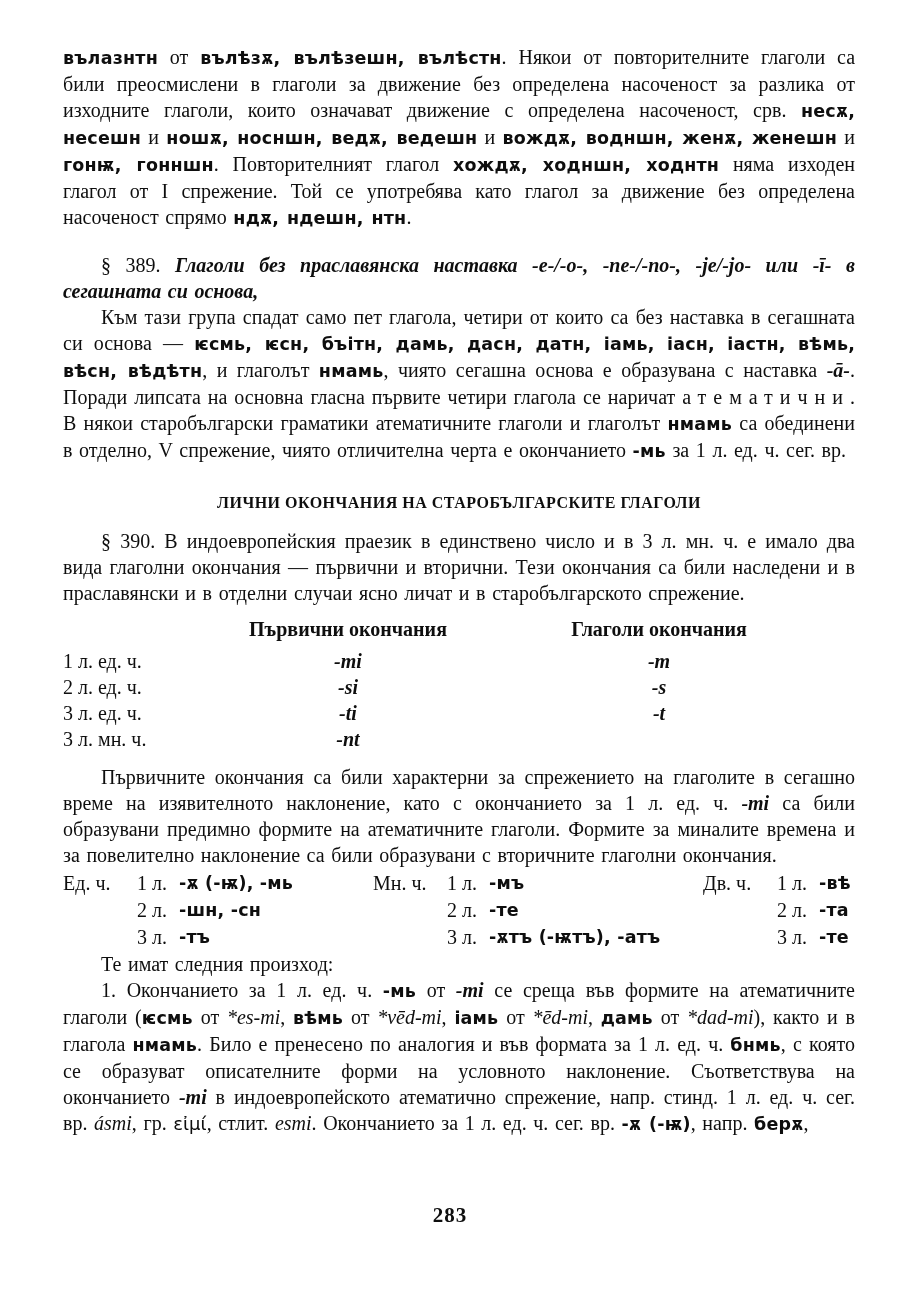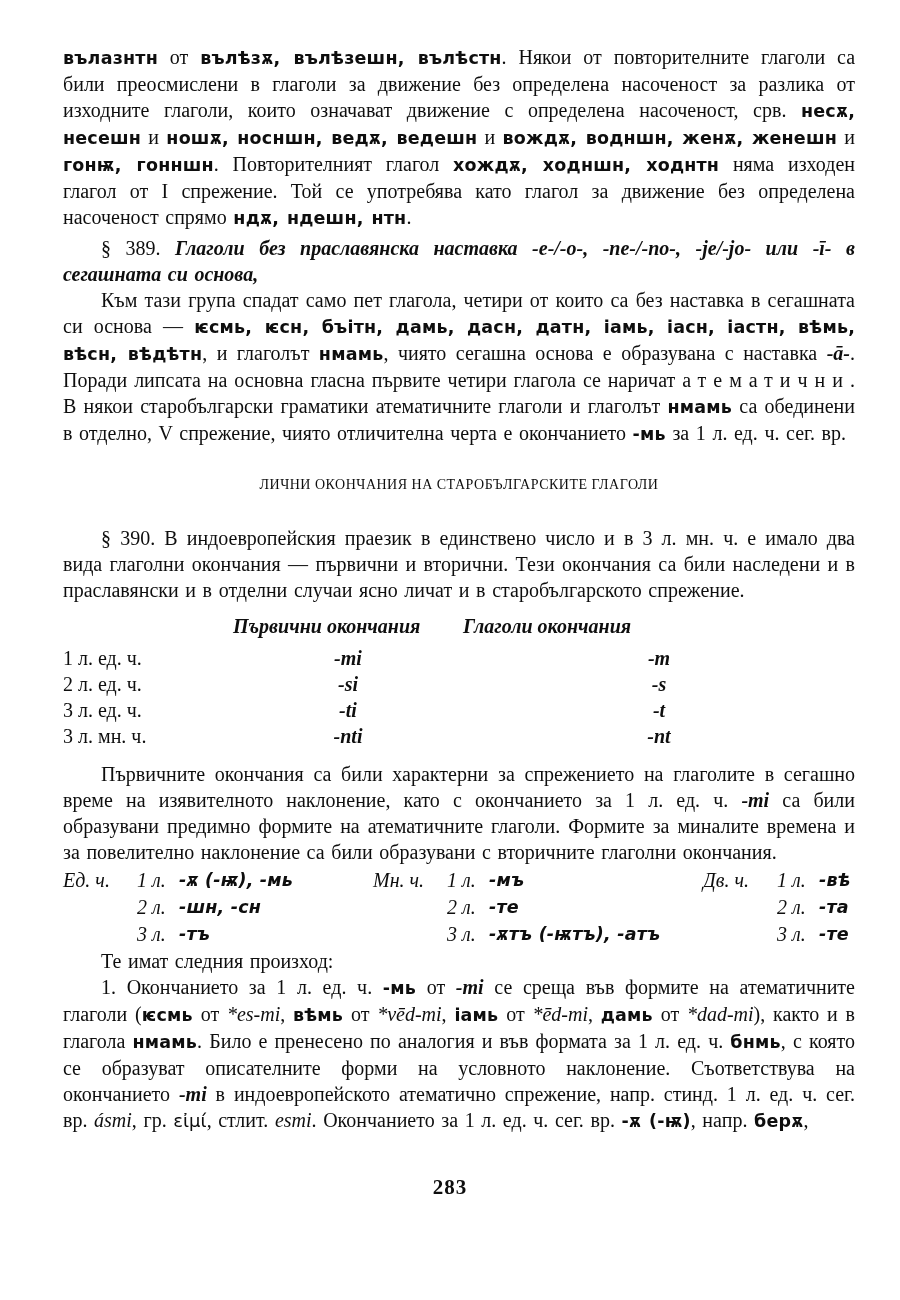--- a/index.html
+++ b/index.html
@@ -7,46 +7,46 @@
     width:900px;height:1300px;overflow:hidden;position:relative;
     background:#ffffff;color:#0e0e0e;
     font-family:"Liberation Serif", serif;
   }
   .page{position:absolute;top:0;left:0;right:0;bottom:0;padding:44px 45px 10px 63px;}
   .para{
     margin:0;font-size:20px;line-height:26px;text-align:justify;
     word-spacing:1.6px;
   }
   .indent{text-indent:38px;}
-  .mt4{margin-top:4px;}
+  .mt4{margin-top:21px;}
   
   .seg-ocs{font-family:"DejaVu Sans", sans-serif;font-weight:700;font-size:17.5px;letter-spacing:.2px;}
   .seg-i{font-style:italic;}
   .seg-bi{font-weight:700;font-style:italic;}
   .seg-sp{letter-spacing:7px;}
   .seg-grk{font-family:"DejaVu Sans", sans-serif;font-size:18px;}
   
   .section-heading{
-    margin:30px 0 32px;text-align:center;
-    font-size:14px;font-weight:400;letter-spacing:.5px;
+    margin:30px 0 16px;text-align:center;
+    font-size:16px;font-weight:700;letter-spacing:.5px;
   }
   
   .et{display:grid;grid-template-columns:170px 230px 1fr;margin:10px 0 12px;line-height:26px;font-size:20px;}
-  .et-h{text-align:left;font-weight:700;padding-bottom:6px;font-style:italic;}
+  .et-h{text-align:center;font-weight:700;padding-bottom:6px;}
   .et-person{text-align:left;}
   .et-val{text-align:center;font-weight:700;font-style:italic;}
   
   .pe{display:grid;grid-template-columns:310px 330px 1fr;margin:2px 0 0;font-size:20px;line-height:27px;}
   .pe-col{display:block;}
-  .pe-row{display:flex;align-items:flex-end;font-style:italic;}
+  .pe-row{display:flex;align-items:flex-end;}
   .pe-num{flex:none;width:66px;}
   .pe-person{flex:none;width:42px;margin-left:8px;}
   .pe-val{font-family:"DejaVu Sans", sans-serif;font-weight:700;font-size:17.5px;letter-spacing:.2px;white-space:nowrap;}
   .page-num{
-    position:absolute;top:1175px;left:0;width:900px;text-align:center;
+    position:absolute;top:1203px;left:0;width:900px;text-align:center;
     font-size:21px;font-weight:700;letter-spacing:1px;
   }
 </style>
 </head>
 <body>
 
 <div class="page">
 
   <p class="para"><span class="seg-ocs">вълазнтн</span><span> от </span><span class="seg-ocs">вълѣзѫ, вълѣзешн, вълѣстн</span><span>. Някои от повторителните глаголи са били преосмислени в глаголи за движение без определена насоченост за разлика от изходните глаголи, които означават движение с определена насоченост, срв. </span><span class="seg-ocs">несѫ, несешн</span><span> и </span><span class="seg-ocs">ношѫ, носншн, ведѫ, ведешн</span><span> и </span><span class="seg-ocs">вождѫ, водншн, женѫ, женешн</span><span> и </span><span class="seg-ocs">гонѭ, гонншн</span><span>. Повторителният глагол </span><span class="seg-ocs">хождѫ, ходншн, ходнтн</span><span> няма изходен глагол от I спрежение. Той се употребява като глагол за движение без определена насоченост спрямо </span><span class="seg-ocs">ндѫ, ндешн, нтн</span><span>.</span></p>
 
@@ -69,21 +69,20 @@
 
     <div class="et-person">2 л. ед. ч.</div>
     <div class="et-val">-si</div>
     <div class="et-val">-s</div>
 
     <div class="et-person">3 л. ед. ч.</div>
     <div class="et-val">-ti</div>
     <div class="et-val">-t</div>
 
     <div class="et-person">3 л. мн. ч.</div>
-    <div class="et-val">-nti</div>
     <div class="et-val">-nt</div>
   </div>
 
   <p class="para indent"><span>Първичните окончания са били характерни за спрежението на глаголите в сегашно време на изявителното наклонение, като с окончанието за 1 л. ед. ч. </span><span class="seg-bi">-mi</span><span> са били образувани предимно формите на атематичните глаголи. Формите за миналите времена и за повелително наклонение са били образувани с вторичните глаголни окончания.</span></p>
 
 
   <div class="pe">
     <div class="pe-col">
       <div class="pe-row">
         <span class="pe-num">Ед. ч.</span>

